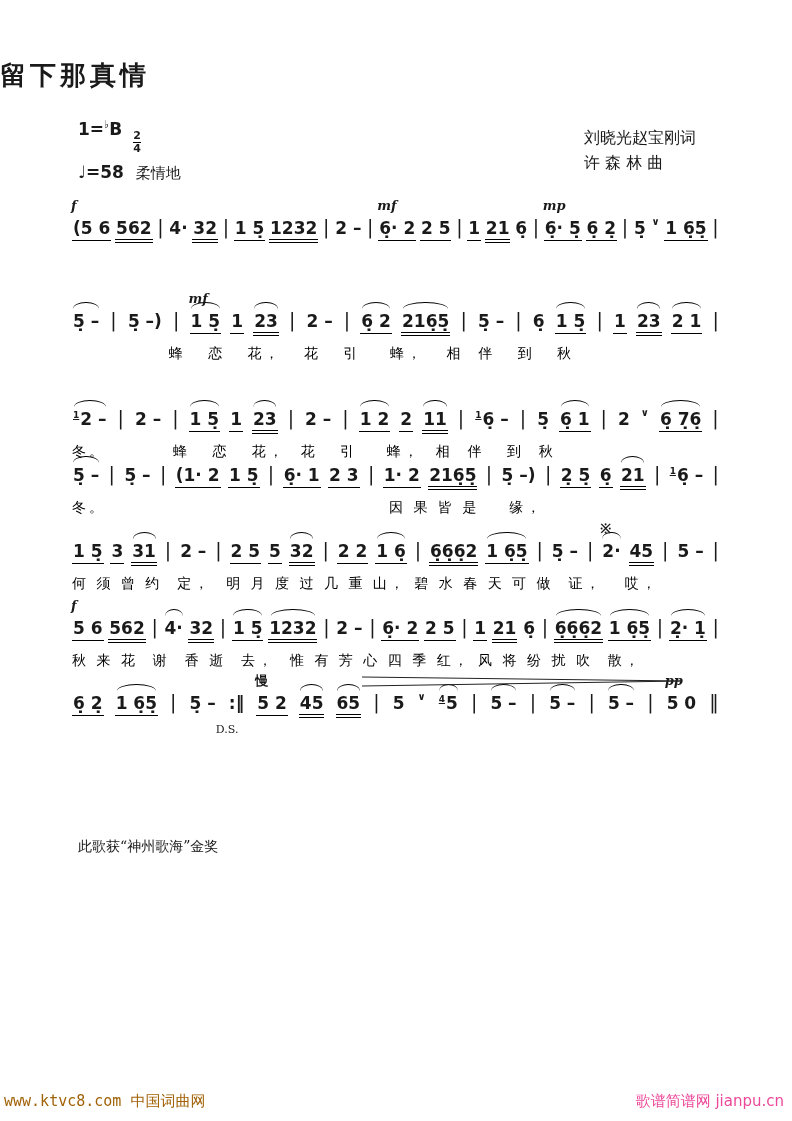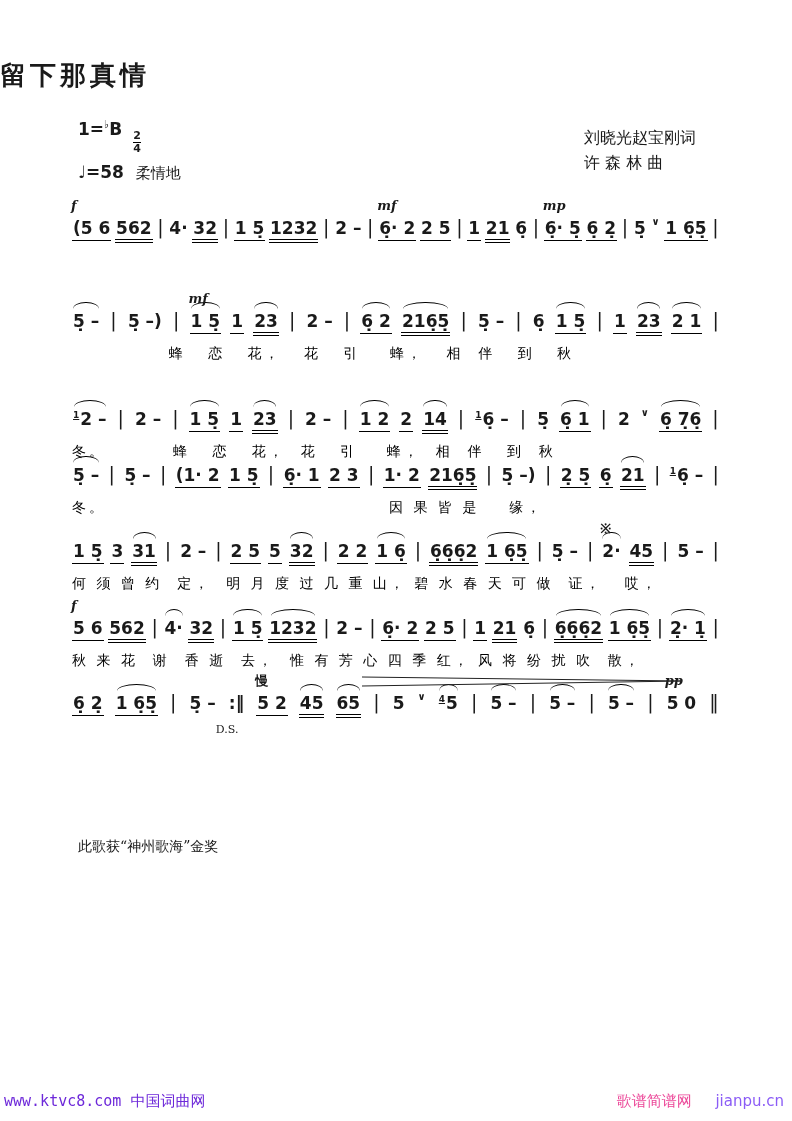--- a/index.html
+++ b/index.html
@@ -130,21 +130,21 @@
         <span class="tok">2 –</span>
         <span class="tok bar">|</span>
         <span class="tok u1 tie">1 5̣</span>
         <span class="tok u1">1</span>
         <span class="tok u2 tie">23</span>
         <span class="tok bar">|</span>
         <span class="tok">2 –</span>
         <span class="tok bar">|</span>
         <span class="tok u1 tie">1 2</span>
         <span class="tok u1">2</span>
-        <span class="tok u2 tie">14</span>
+        <span class="tok u2 tie">11</span>
         <span class="tok bar">|</span>
         <span class="tok"><span class="grace">1</span>6̣ –</span>
         <span class="tok bar">|</span>
         <span class="tok">5̣</span>
         <span class="tok u1 tie">6̣ 1</span>
         <span class="tok bar">|</span>
         <span class="tok">2</span>
         <span class="tok breath">∨</span>
         <span class="tok u1 tie">6̣ 7̣6̣</span>
         <span class="tok bar">|</span>
@@ -259,17 +259,17 @@
       </div>
       <div class="hairpin"><svg width="330" height="14" xmlns="http://www.w3.org/2000/svg">
           <line x1="2" y1="3" x2="322" y2="7" stroke="#222" stroke-width="1"></line>
           <line x1="2" y1="12" x2="322" y2="7" stroke="#222" stroke-width="1"></line>
         </svg></div>
     </div>
   </div>
 
 <div class="award">此歌获“神州歌海”金奖</div>
 
-<div class="wm-left" style="color: #6d28d9;">www.ktvc8.com 中国词曲网</div>
+<div class="wm-left" style="color: #a16207;">www.ktvc8.com 中国词曲网</div>
 <div class="wm-right">
   <span class="site" style="color: #ec4899;">歌谱简谱网</span>
-  <span class="domain" style="color: #8b5cf6; margin-left: 19px;">jianpu.cn</span>
+  <span class="domain" style="color: #ec4899;">jianpu.cn</span>
 </div>
 
 </body></html>

